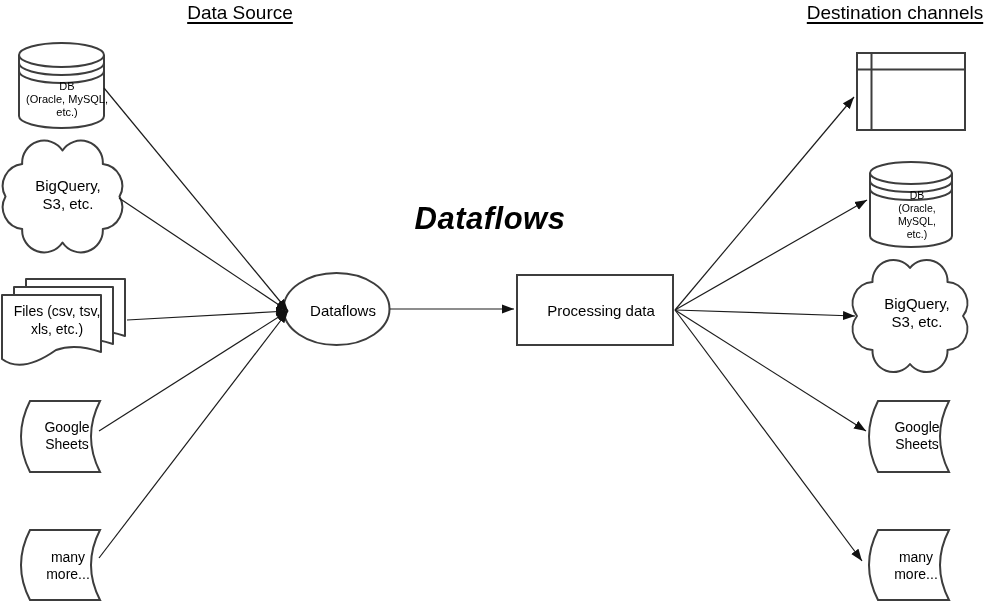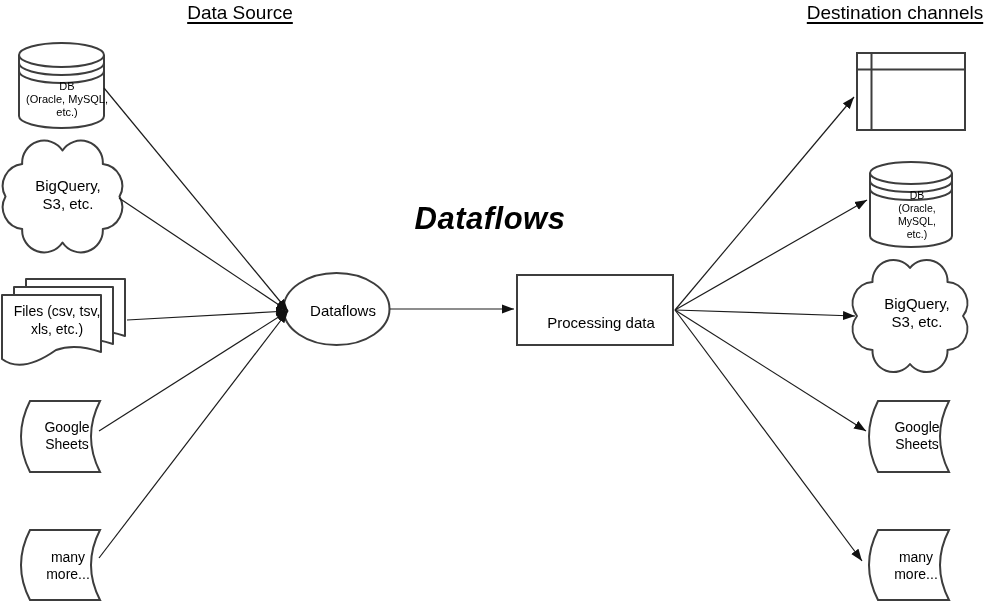--- a/index.html
+++ b/index.html
@@ -139,21 +139,21 @@
   <div class="lbl" style="left:62px; top:195px; font-size:15px; line-height:18px;">BigQuery,
 S3, etc.</div>
   <div class="lbl" style="left:51px; top:320px; font-size:14px; line-height:18px;">Files (csv, tsv,
 xls, etc.)</div>
   <div class="lbl" style="left:61px; top:436px; font-size:14px; line-height:17px;">Google
 Sheets</div>
   <div class="lbl" style="left:62px; top:566px; font-size:14px; line-height:17px;">many
 more...</div>
 
   <div class="lbl" style="left:337px; top:310px; font-size:15px;">Dataflows</div>
-  <div class="lbl" style="left:595px; top:310px; font-size:15px;margin-top:12px;">Processing data</div>
+  <div class="lbl" style="left:595px; top:310px; font-size:15px;">Processing data</div>
 
   <div class="lbl" style="left:911px; top:215px; font-size:10.5px; line-height:13px;">DB
 (Oracle, MySQL,
 etc.)</div>
   <div class="lbl" style="left:911px; top:313px; font-size:15px; line-height:18px;">BigQuery,
 S3, etc.</div>
   <div class="lbl" style="left:911px; top:436px; font-size:14px; line-height:17px;">Google
 Sheets</div>
   <div class="lbl" style="left:910px; top:566px; font-size:14px; line-height:17px;">many
 more...</div>

